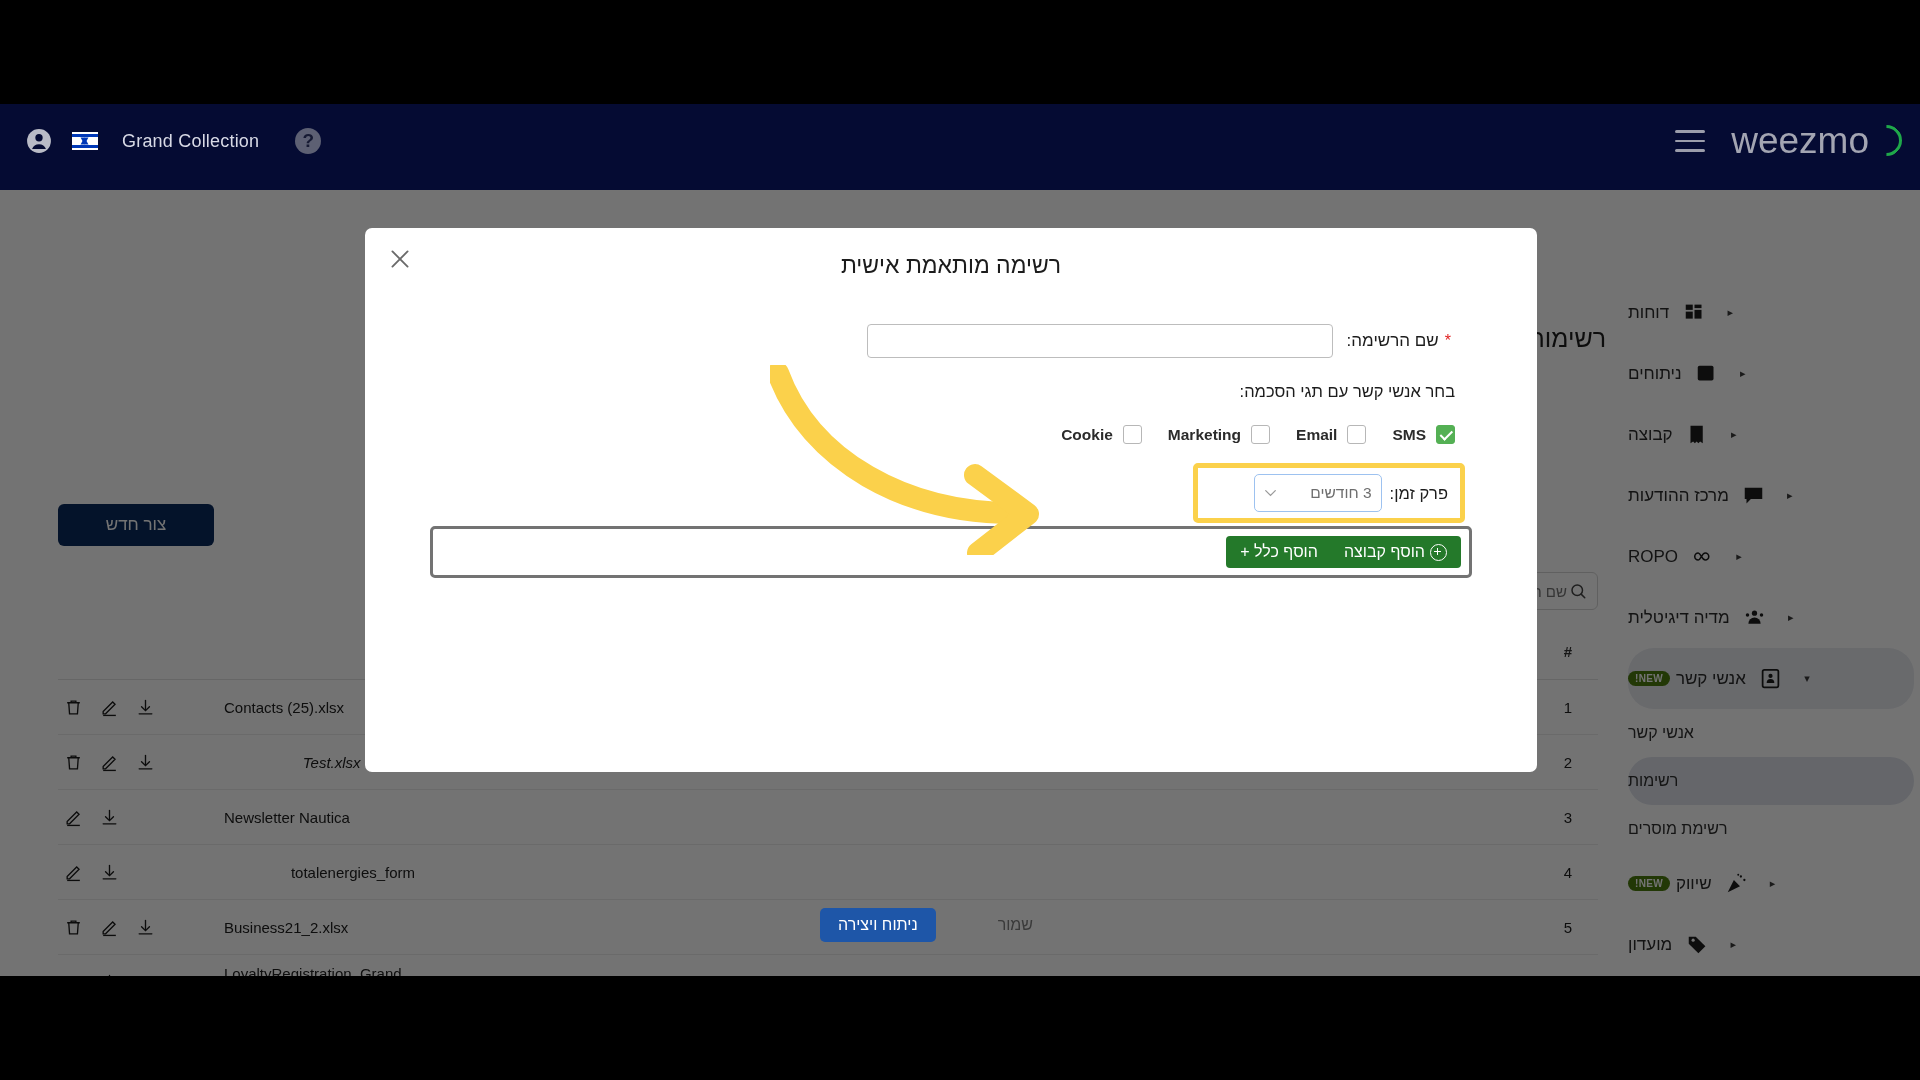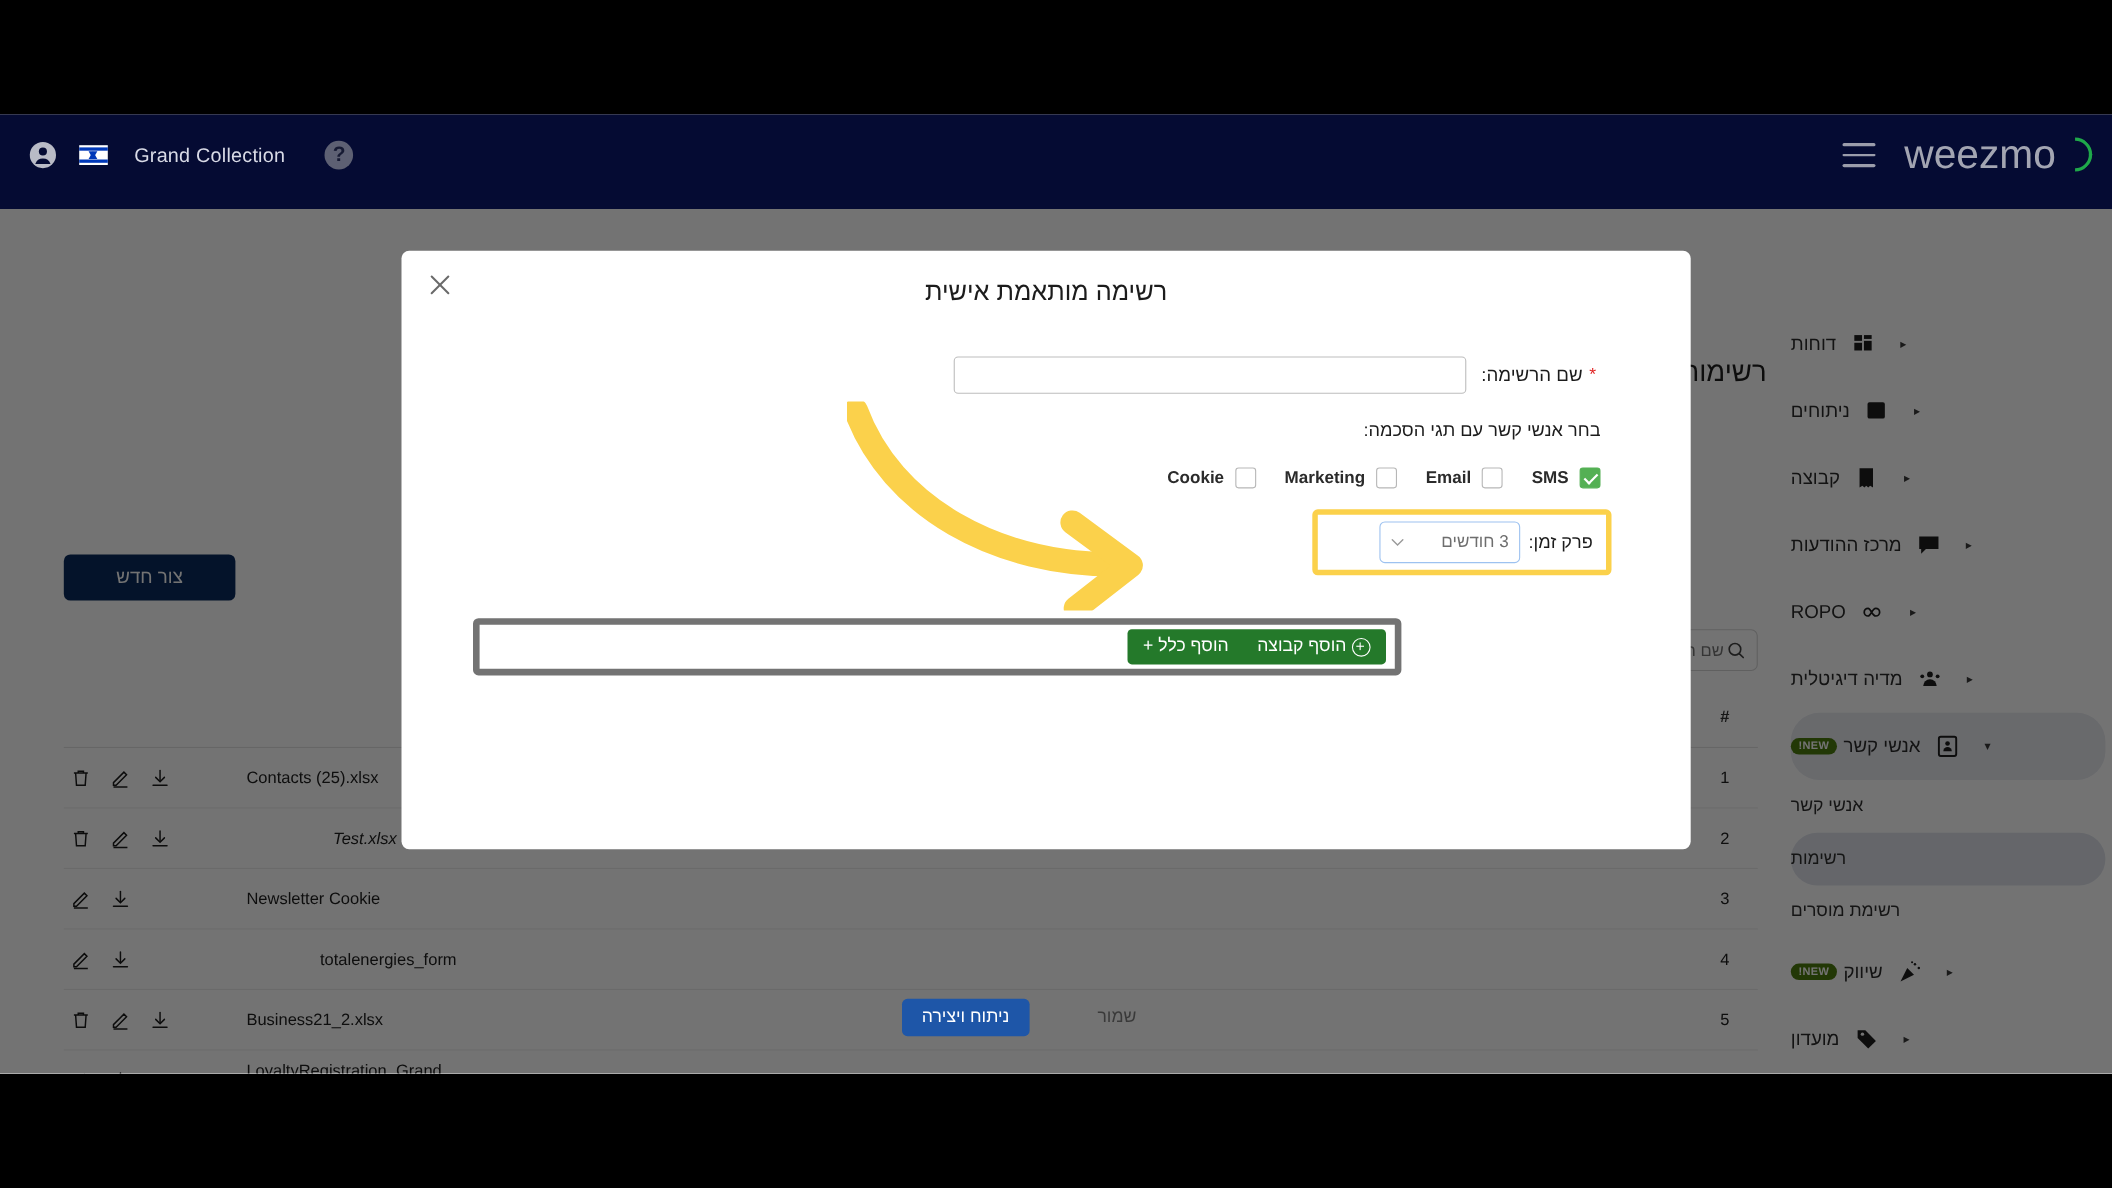--- a/index.html
+++ b/index.html
@@ -90,21 +90,21 @@
   .cbx-grp{display:flex;align-items:center;flex-direction:row-reverse;margin-left:26px;}
   .cbx-grp .tx{font-size:15.5px;font-weight:bold;color:#2b2b2b;margin-right:10px;}
   .cbx{width:19px;height:19px;border:1px solid #b7b7b7;border-radius:3px;background:#fff;box-sizing:border-box;}
   .cbx.on{background:#54b054;border-color:#54b054;position:relative;}
   .cbx.on:after{content:"";position:absolute;left:5.6px;top:2.3px;width:5px;height:9.5px;border:solid #fff;border-width:0 2.2px 2.2px 0;transform:rotate(45deg);}
   .hl-box{position:absolute;right:72px;top:235px;width:272px;height:60px;background:#fff;border:5px solid #fbd14b;border-radius:5px;box-sizing:border-box;display:flex;align-items:center;justify-content:flex-start;flex-direction:row-reverse;padding:0 12px;}
   .hl-box .lbl{font-size:16.5px;color:#1c1c1c;direction:rtl;margin-left:8px;white-space:nowrap;}
   .sel{width:128px;height:38px;border:1px solid #9dc2f0;border-radius:5px;background:#fff;display:flex;align-items:center;justify-content:space-between;flex-direction:row-reverse;padding:0 9px;box-sizing:border-box;cursor:pointer;}
   .sel .v{font-size:15.5px;color:#6e6e6e;direction:rtl;}
   .chev{width:13px;height:8px;}
-  .rule-box{position:absolute;left:65px;top:298px;width:844px;height:52px;border:6px solid #737373;border-radius:5px;box-sizing:border-box;display:flex;align-items:center;justify-content:flex-end;padding:0 8px;margin-top:36px;}
+  .rule-box{position:absolute;left:65px;top:298px;width:1042px;height:52px;border:3px solid #737373;border-radius:5px;box-sizing:border-box;display:flex;align-items:center;justify-content:flex-end;padding:0 8px;}
   .btn-green{background:#24792a;border:none;color:#fff;height:32px;border-radius:4px;display:flex;align-items:center;gap:26px;flex-direction:row-reverse;padding:0 14px;font-size:16px;cursor:pointer;direction:rtl;}
   .btn-green .plus-circ{display:inline-block;width:15px;height:15px;border:1.6px solid #fff;border-radius:50%;position:relative;}
   .btn-green .plus-circ:before,.btn-green .plus-circ:after{content:"";position:absolute;background:#fff;}
   .btn-green .plus-circ:before{left:3px;top:6px;width:7px;height:1.6px;}
   .btn-green .plus-circ:after{left:5.7px;top:3.3px;width:1.6px;height:7px;}
   .foot{position:absolute;left:455px;top:680px;display:flex;align-items:center;gap:0;}
   .btn-blue{background:#1e56a8;color:#fff;border:none;border-radius:5px;height:34px;padding:0 18px;font-size:16px;cursor:pointer;direction:rtl;}
   .btn-plain{background:transparent;border:none;color:#3a3a3a;font-size:16px;cursor:pointer;margin-left:56px;direction:rtl;font-family:inherit;}
 
   
@@ -208,21 +208,21 @@
           </div>
           <div class="row">
             <div class="c c-num">3</div>
             <div class="c c-name"></div>
             <div class="c c-date2"></div>
             <div class="c c-cnt"></div>
             <div class="c c-status"></div>
             <div class="c c-date1"></div>
             <div class="c c-mail"></div>
             <div class="c c-type"></div>
-            <div class="c c-file" style="direction:ltr;text-align:left;">Newsletter Cookie</div>
+            <div class="c c-file" style="direction:ltr;text-align:left;">Newsletter Nautica</div>
             <div class="c c-act">
               <svg viewBox="0 0 24 24" fill="none" stroke="#1c1c1c" stroke-width="1.7">
                 <path d="M4 17L16 5l3 3L7 20H4z"></path>
                 <line x1="4" y1="22" x2="20" y2="22"></line>
               </svg>
               <svg viewBox="0 0 24 24" fill="none" stroke="#1c1c1c" stroke-width="1.7" stroke-linecap="round">
                 <line x1="12" y1="3" x2="12" y2="15"></line>
                 <polyline points="7,11 12,16 17,11"></polyline>
                 <line x1="4" y1="20" x2="20" y2="20"></line>
               </svg>

